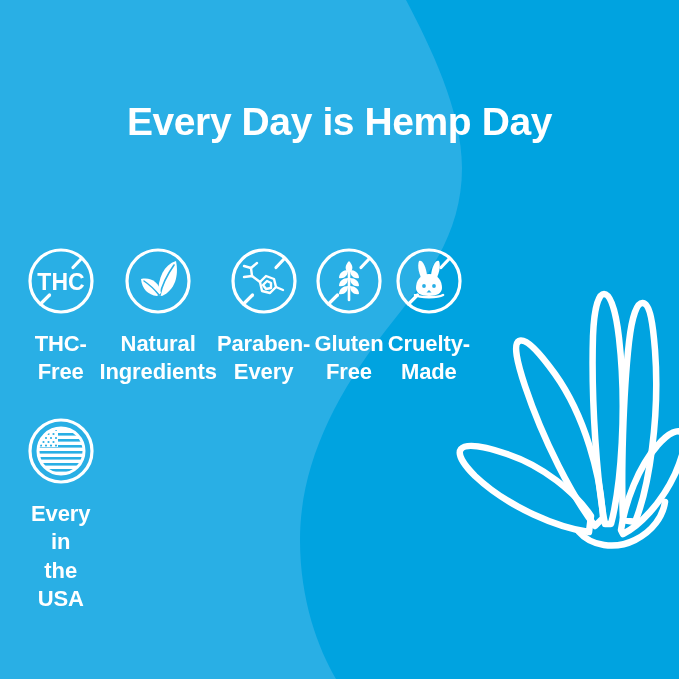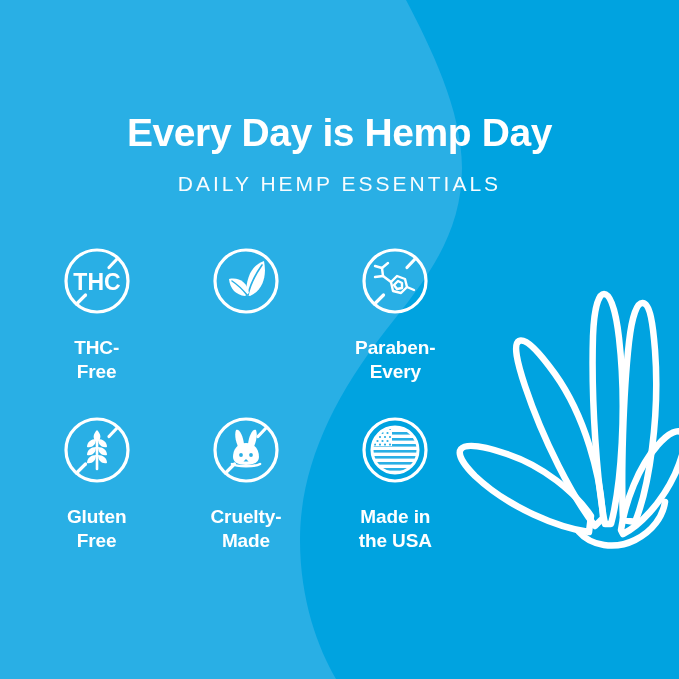--- a/index.html
+++ b/index.html
@@ -48,56 +48,56 @@
     top: 96px;
     width: 679px;
     text-align: center;
   }
   #title {
     color: #ffffff;
     font-size: 39px;
     font-weight: bold;
     letter-spacing: -0.4px;
     line-height: 1.1;
-    margin: 16px;
+    margin: 5px;
     text-align: center;
   }
   #subtitle {
     color: #ffffff;
     font-size: 21px;
     font-weight: 300;
     letter-spacing: 3.0px;
     margin: 17px 0 0 0;
     opacity: 0.97;
   }
 
   
   #badge-grid {
     position: absolute;
     left: 22px;
     top: 243px;
     width: 448px;
     display: grid;
-    grid-template-columns: repeat(3, 1fr);
+    grid-template-columns: repeat(5, 1fr);
     grid-row-gap: 27px;
   }
   .badge {
     display: flex;
     flex-direction: column;
     align-items: center;
   }
   .badge-icon {
     width: 76px;
     height: 76px;
     display: block;
   }
   .badge-label {
-    margin-top: 17px;
+    margin-top: 11px;
     color: #ffffff;
-    font-size: 19px;
+    font-size: 22px;
     font-weight: bold;
     line-height: 1.28;
     text-align: center;
     white-space: pre-line;
     letter-spacing: -0.1px;
   }
 </style>
 </head>
 <body>
 
@@ -123,21 +123,20 @@
       <path d="M184,280 C182,238 184,156 190,102 C193,76 198,62 204,63 C211,64 214,84 216,110 C221,176 210,248 196,282 Z"></path>
 
       <path d="M182,290 C186,262 200,226 218,206 C230,192 240,188 244,194 C248,200 244,216 236,234 C222,264 200,286 184,294 Z"></path>
 
       <path d="M140,292 C152,306 176,310 196,300 C214,291 224,276 226,262"></path>
     </g>
   </svg>
 
   <div id="heading">
     <h1 id="title">Every Day is Hemp Day</h1>
-    <div id="subtitle">DAILY HEMP ESSENTIALS</div>
   </div>
 
   <div id="badge-grid">
 
     <div class="badge">
       <svg class="badge-icon" viewBox="0 0 76 76">
         <circle cx="38" cy="38" r="31" fill="none" stroke="#fff" stroke-width="3.2"></circle>
         <line x1="58.5" y1="15.5" x2="50" y2="24.5" stroke="#fff" stroke-width="3.2" stroke-linecap="round"></line>
         <line x1="26.5" y1="52" x2="17.5" y2="61" stroke="#fff" stroke-width="3.2" stroke-linecap="round"></line>
         <text x="38" y="46.5" text-anchor="middle" fill="#fff" font-family="Liberation Sans, sans-serif" font-size="23" font-weight="bold">THC</text>
@@ -149,20 +148,22 @@
     <div class="badge">
       <svg class="badge-icon" viewBox="0 0 76 76">
         <circle cx="38" cy="38" r="31" fill="none" stroke="#fff" stroke-width="3.2"></circle>
 
         <path d="M38,52 C38,34 44,22 56,18 C59,33 55,47 42,53 Z" fill="#fff"></path>
         <path d="M54,22 C47,32 42,42 40,52" fill="none" stroke="#29AFE5" stroke-width="1.6" stroke-linecap="round"></path>
 
         <path d="M37,53 C28,52 22,46 21,36 C31,34 39,39 41,50 Z" fill="#fff"></path>
         <path d="M24,38 C30,42 35,47 39,52" fill="none" stroke="#29AFE5" stroke-width="1.5" stroke-linecap="round"></path>
       </svg>
+      <div class="badge-label">Natural
+Ingredients</div>
     </div>
 
     <div class="badge">
       <svg class="badge-icon" viewBox="0 0 76 76">
         <circle cx="38" cy="38" r="31" fill="none" stroke="#fff" stroke-width="3.2"></circle>
         <line x1="58.5" y1="15.5" x2="50" y2="24.5" stroke="#fff" stroke-width="3.2" stroke-linecap="round"></line>
         <line x1="26.5" y1="52" x2="17.5" y2="61" stroke="#fff" stroke-width="3.2" stroke-linecap="round"></line>
         <g fill="none" stroke="#fff" stroke-width="2.4" stroke-linejoin="round" stroke-linecap="round">
 
           <path d="M40,33 L48,36 L50,44 L44,50 L36,48 L34,39 Z"></path>
@@ -269,18 +270,18 @@
             <circle cx="18" cy="32.6" r="1.1"></circle>
               <circle cx="23" cy="32.6" r="1.1"></circle>
             <circle cx="28" cy="32.6" r="1.1"></circle>
               <circle cx="33" cy="32.6" r="1.1"></circle>
           </g>
 
           <path d="M35,12 L35,34 L12,34 L12,36 L37,36 L37,12 Z" fill="#29AFE5" opacity="0"></path>
         </g>
         <circle cx="38" cy="38" r="23" fill="none" stroke="#fff" stroke-width="3"></circle>
       </svg>
-      <div class="badge-label">Made in
+      <div class="badge-label">Every in
 the USA</div>
     </div>
 
   </div>
 </div>
 
 </body></html>

